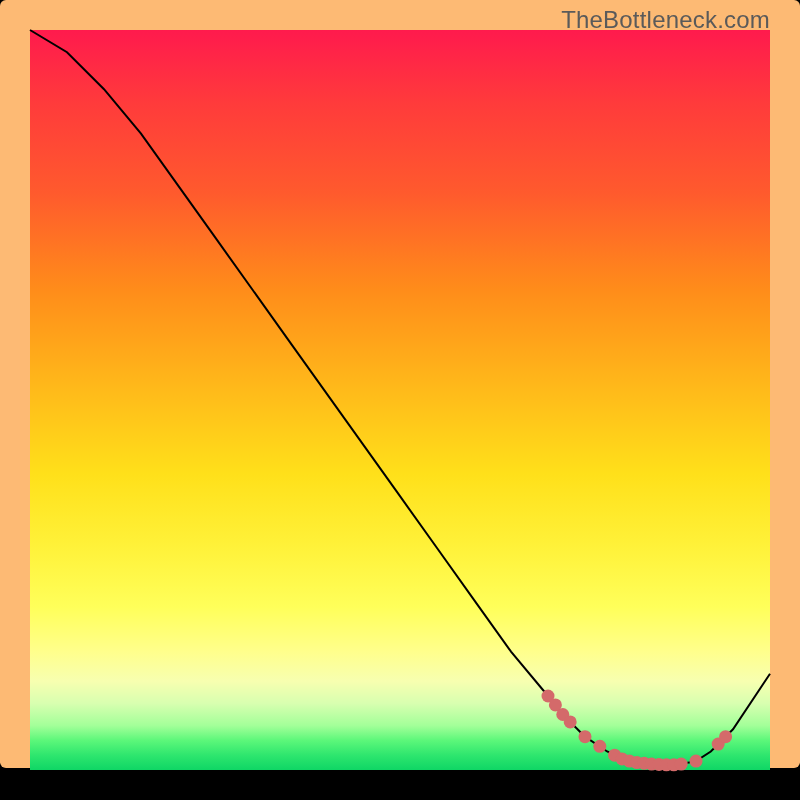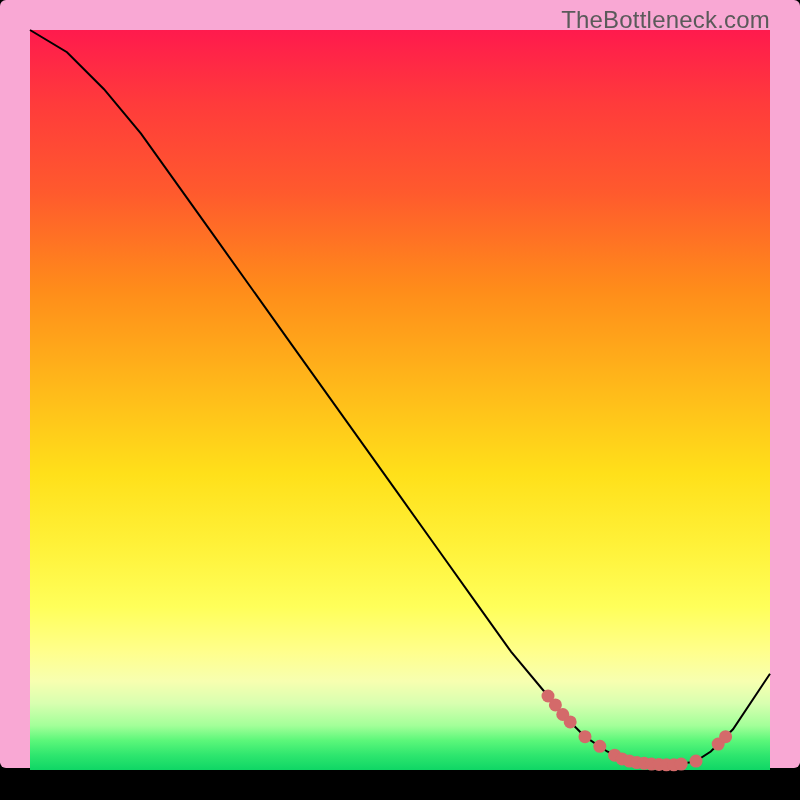--- a/index.html
+++ b/index.html
@@ -1,21 +1,21 @@
 <!DOCTYPE html>
 <html><head>
 <meta charset="utf-8">
 <style>
   * { margin: 0; padding: 0; box-sizing: border-box; }
   html, body { width: 800px; height: 800px; background: #000; overflow: hidden; }
   .stage {
     position: relative;
     width: 800px;
     height: 768px;
-    background: #f9a8d4;
+    background: #fdba74;
     border-radius: 6px;
   }
   .plot-area {
     position: absolute;
     left: 30px;
     top: 30px;
     width: 740px;
     height: 740px;
     background: linear-gradient(
       to bottom,

